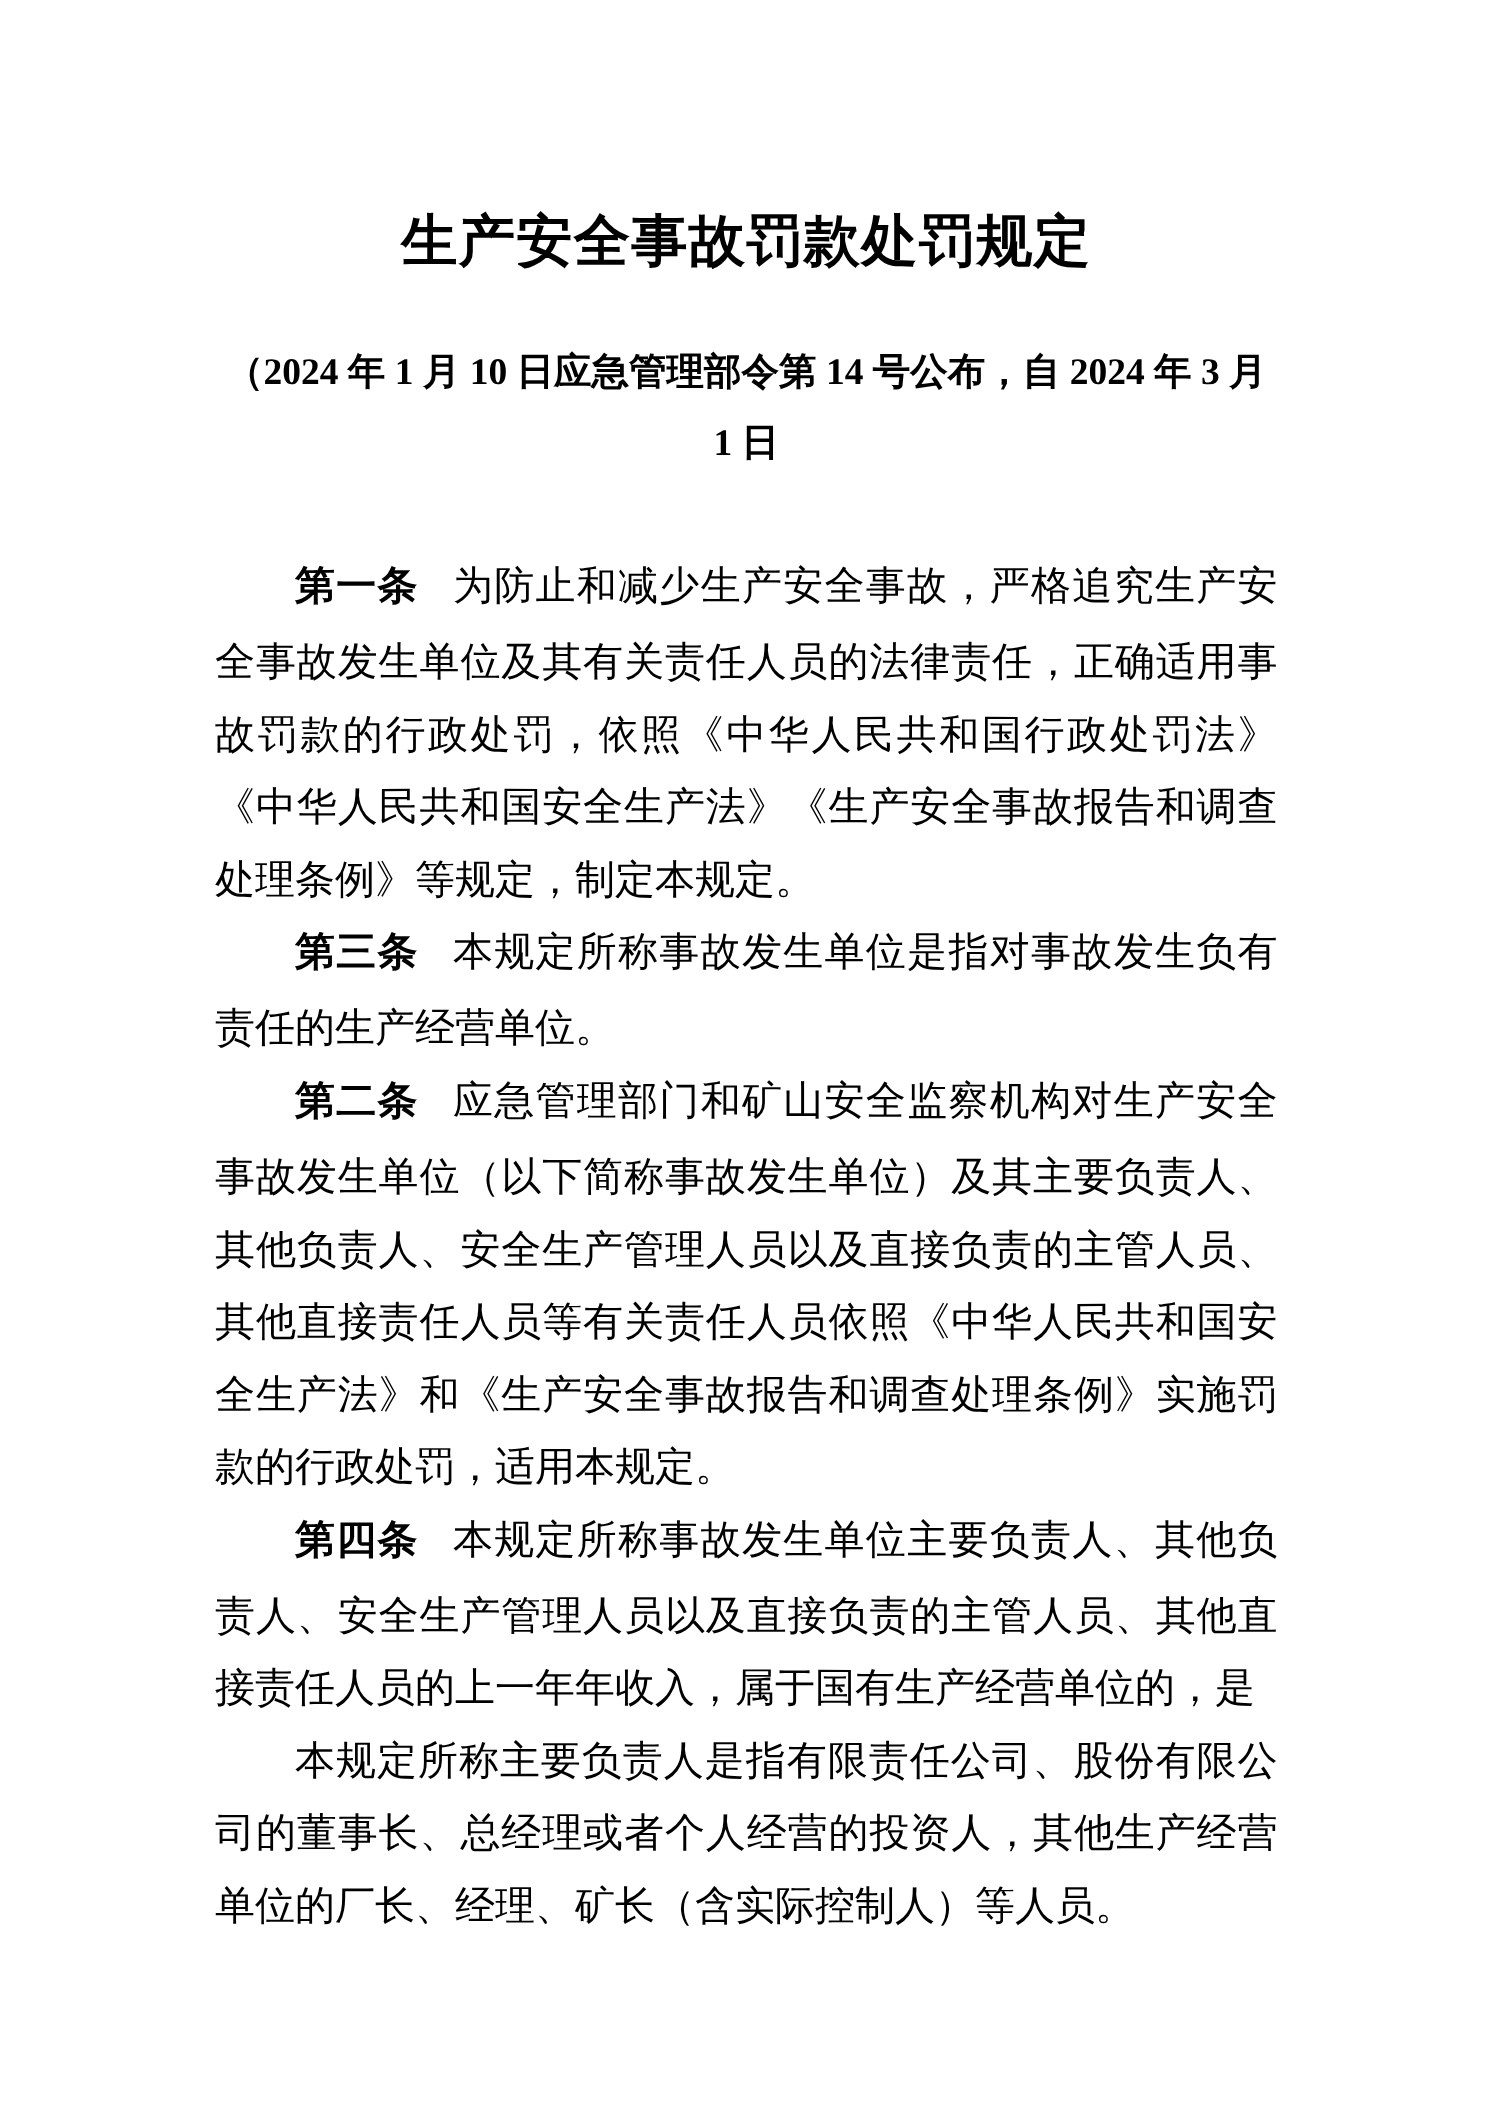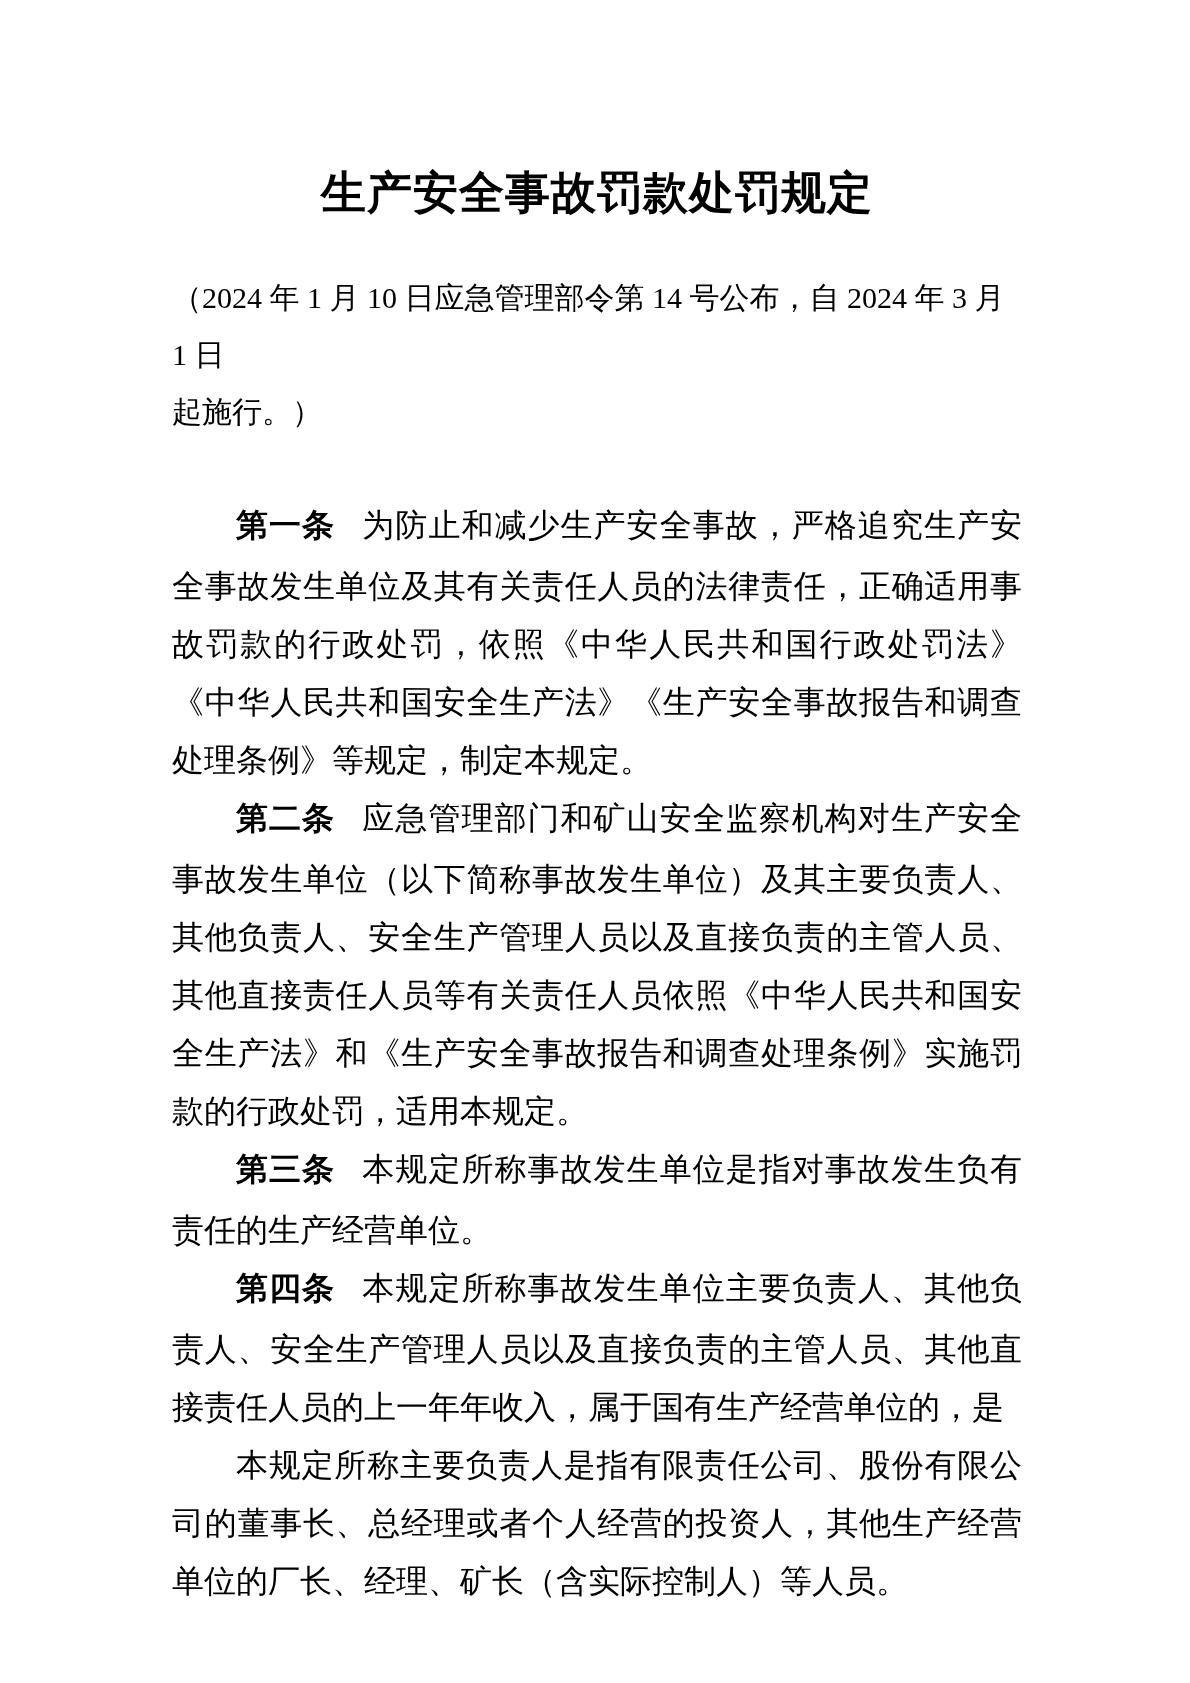--- a/index.html
+++ b/index.html
@@ -24,23 +24,24 @@
   .doc-title {
     text-align: center;
     font-size: 45px;
     font-weight: 700;
     line-height: 1.25;
     letter-spacing: 1px;
     white-space: nowrap;
   }
   .doc-subtitle {
     margin-top: 48px;
+    text-align: center;
     font-size: 30px;
     line-height: 57px;
-    font-weight: 400;
+    font-weight: 700;
   }
   .doc-body {
     margin-top: 56px;
     font-size: 32px;
     line-height: 58px;
     text-align: justify;
     text-justify: inter-character;
   }
   .para {
     margin: 0;
@@ -58,35 +59,34 @@
 </style>
 </head>
 <body>
 
 <div class="page">
 
   <h1 class="doc-title">生产安全事故罚款处罚规定</h1>
 
   <div class="doc-subtitle">
     <div>（2024 年 1 月 10 日应急管理部令第 14 号公布，自 2024 年 3 月 1 日</div>
-    <div>起施行。）</div>
   </div>
 
   <div class="doc-body">
 
     <p class="para">
       <span class="article-label">第一条</span><span>为防止和减少生产安全事故，严格追究生产安全事故发生单位及其有关责任人员的法律责任，正确适用事故罚款的行政处罚，依照《中华人民共和国行政处罚法》《中华人民共和国安全生产法》《生产安全事故报告和调查处理条例》等规定，制定本规定。</span>
     </p>
 
     <p class="para">
-      <span class="article-label">第二条</span><span>应急管理部门和矿山安全监察机构对生产安全事故发生单位（以下简称事故发生单位）及其主要负责人、其他负责人、安全生产管理人员以及直接负责的主管人员、其他直接责任人员等有关责任人员依照《中华人民共和国安全生产法》和《生产安全事故报告和调查处理条例》实施罚款的行政处罚，适用本规定。</span>
+      <span class="article-label">第三条</span><span>本规定所称事故发生单位是指对事故发生负有责任的生产经营单位。</span>
     </p>
 
     <p class="para">
-      <span class="article-label">第三条</span><span>本规定所称事故发生单位是指对事故发生负有责任的生产经营单位。</span>
+      <span class="article-label">第二条</span><span>应急管理部门和矿山安全监察机构对生产安全事故发生单位（以下简称事故发生单位）及其主要负责人、其他负责人、安全生产管理人员以及直接负责的主管人员、其他直接责任人员等有关责任人员依照《中华人民共和国安全生产法》和《生产安全事故报告和调查处理条例》实施罚款的行政处罚，适用本规定。</span>
     </p>
 
     <p class="para">
       <span class="article-label">第四条</span><span>本规定所称事故发生单位主要负责人、其他负责人、安全生产管理人员以及直接负责的主管人员、其他直接责任人员的上一年年收入，属于国有生产经营单位的，是</span>
     </p>
 
     <p class="para">
       <span>本规定所称主要负责人是指有限责任公司、股份有限公司的董事长、总经理或者个人经营的投资人，其他生产经营单位的厂长、经理、矿长（含实际控制人）等人员。</span>
     </p>
 

